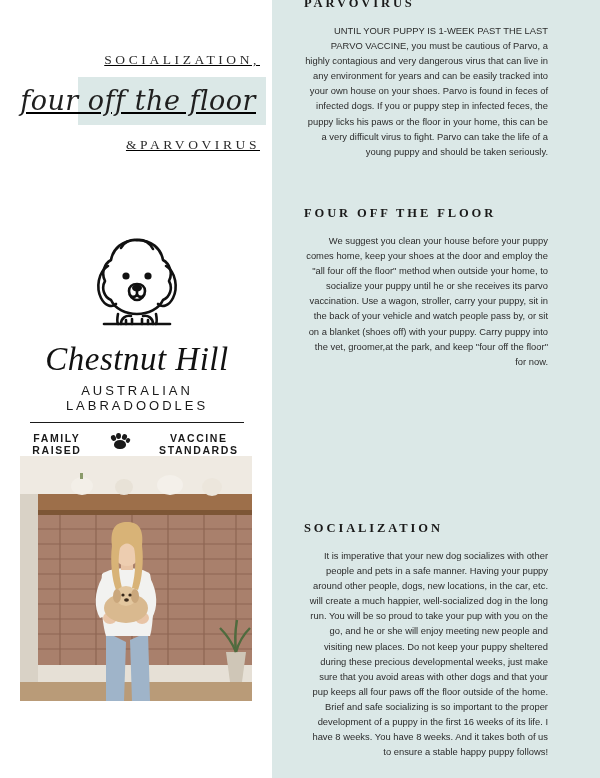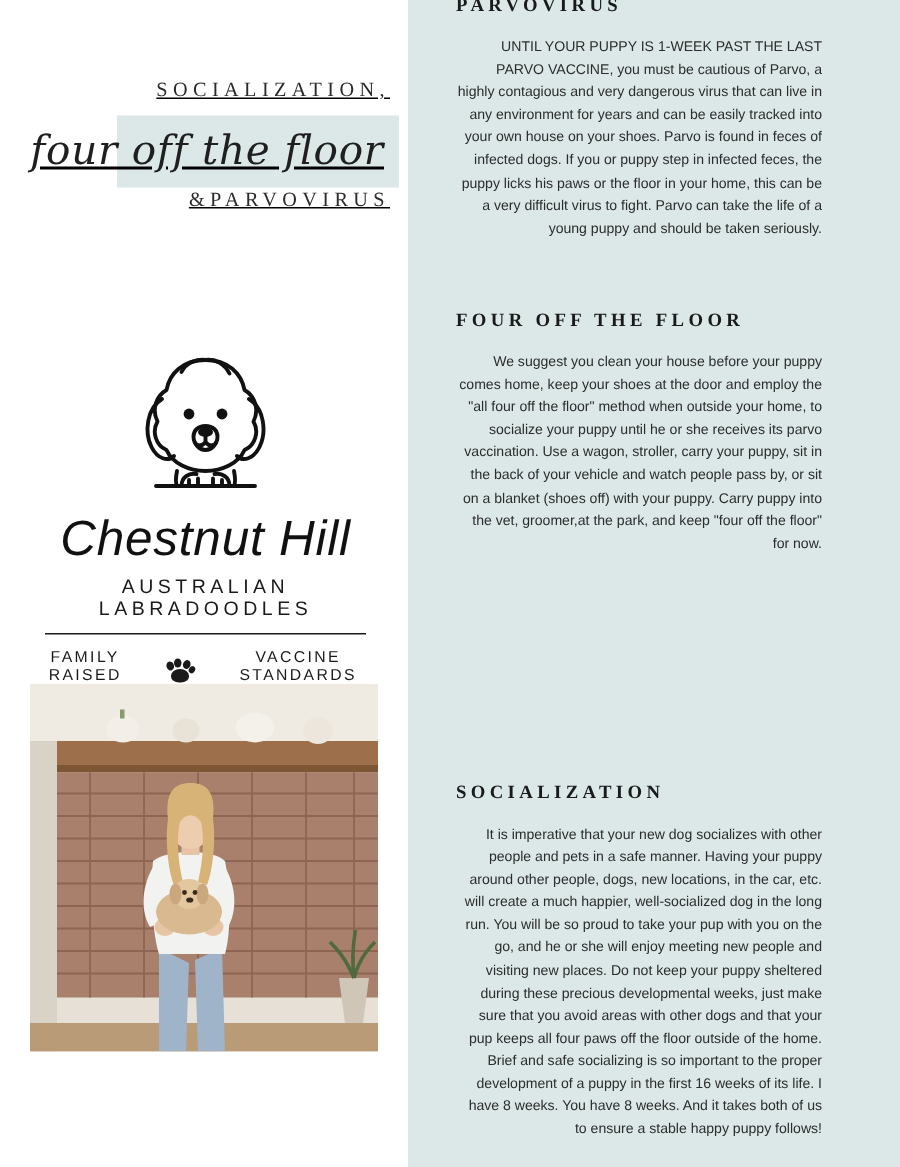--- a/index.html
+++ b/index.html
@@ -70,20 +70,21 @@
     font-family: "DejaVu Serif", serif;
     font-style: italic;
     font-size: 27px;
     color: #1f1f1f;
     line-height: 48px;
     padding-right: 10px;
     white-space: nowrap;
     letter-spacing: 0.5px;
   }
   .title-line3 {
+    margin-top: 12px;
     font-family: "Liberation Serif", serif;
     font-size: 13.5px;
     letter-spacing: 3.6px;
     color: #2b2b2b;
     text-transform: uppercase;
     padding-right: 6px;
   }
 
   
   .logo-block {
@@ -93,21 +94,21 @@
     width: 250px;
     text-align: center;
   }
   .dog-art {
     position: relative;
     width: 126px;
     height: 108px;
     margin: 0 auto 2px auto;
   }
   .brand-name {
-    font-family: Liberation Sans, sans-serif;
+    font-family: Liberation Serif, serif;
     font-style: italic;
     font-size: 33px;
     color: #111;
     letter-spacing: 0.5px;
     line-height: 1.05;
   }
   .brand-sub {
     margin-top: 6px;
     font-family: "Liberation Sans", sans-serif;
     font-size: 13px;
@@ -120,23 +121,24 @@
     background: #1a1a1a;
     margin: 9px auto 0 auto;
   }
   .brand-tagline {
     margin-top: 9px;
     font-family: "Liberation Sans", sans-serif;
     font-size: 10.5px;
     letter-spacing: 1.6px;
     color: #1a1a1a;
     display: flex;
-    align-items: flex-end;
+    align-items: flex-start;
     justify-content: center;
     gap: 8px;
+    font-weight: bold;
   }
   .paw {
     display: inline-block;
     width: 20px;
     height: 18px;
     position: relative;
   }
   .paw i {
     position: absolute;
     background: #1a1a1a;

